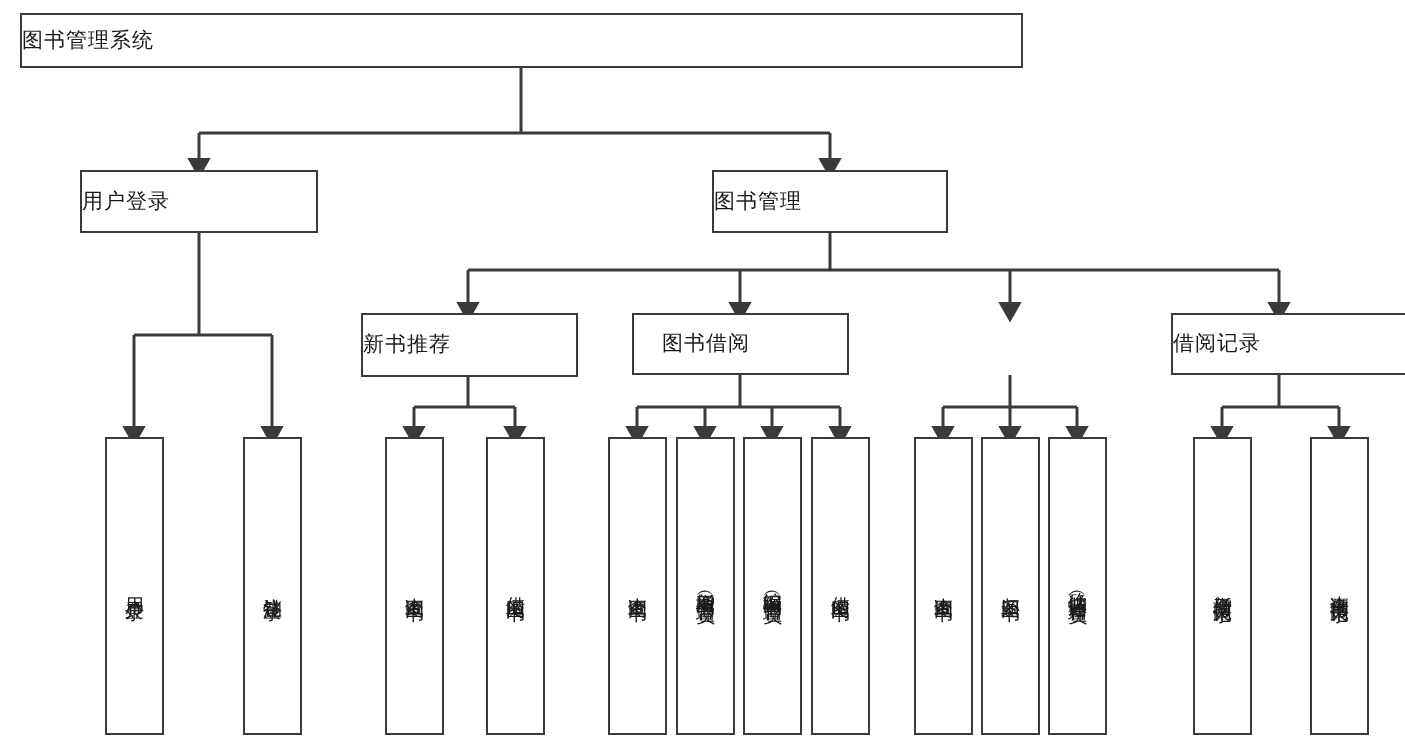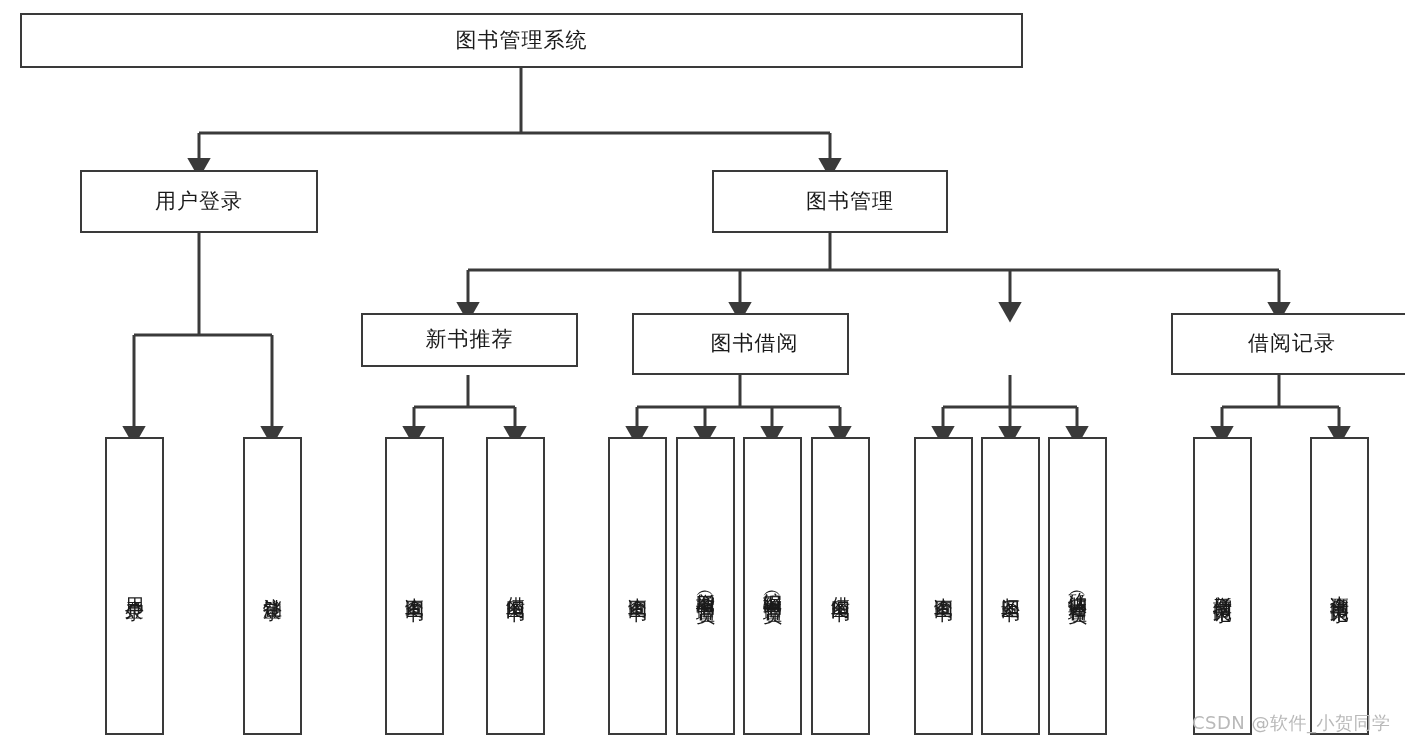--- a/index.html
+++ b/index.html
@@ -26,21 +26,20 @@
     height: 747px;
     pointer-events: none;
   }
   .node {
     position: absolute;
     box-sizing: border-box;
     background: #ffffff;
     border: 2px solid #3a3a3a;
     display: flex;
     align-items: center;
-    justify-content: center;
     color: #1a1a1a;
   }
   .node.h {
     font-size: 21px;
     letter-spacing: 1px;
     line-height: 1.2;
   }
   .node.v {
     writing-mode: vertical-rl;
     text-orientation: upright;
@@ -123,25 +122,25 @@
     </g>
   </svg>
 
   <div class="node h" style="left:20px; top:13px; width:1003px; height:55px;">
     <span>图书管理系统</span>
   </div>
 
   <div class="node h" style="left:80px; top:170px; width:238px; height:63px;">
     <span>用户登录</span>
   </div>
-  <div class="node h" style="left:712px; top:170px; width:236px; height:63px;padding-left:40px;">
+  <div class="node h" style="left:712px; top:170px; width:236px; height:63px;">
     <span>图书管理</span>
   </div>
 
-  <div class="node h" style="left:361px; top:313px; width:217px; height:54px;">
+  <div class="node h" style="left:361px; top:313px; width:217px; height:64px;">
     <span>新书推荐</span>
   </div>
   <div class="node h" style="left:632px; top:313px; width:217px; height:62px;padding-left:28px;">
     <span>图书借阅</span>
   </div>
   <div class="node h" style="left:1171px; top:313px; width:242px; height:62px;">
     <span>借阅记录</span>
   </div>
 
   <div class="node v" style="left:105px; top:437px; width:59px; height:298px;">
@@ -181,15 +180,14 @@
     <span class="vtxt">确认归还（管理员）</span>
   </div>
 
   <div class="node v" style="left:1193px; top:437px; width:59px; height:298px;">
     <span class="vtxt">新增借阅记录</span>
   </div>
   <div class="node v" style="left:1310px; top:437px; width:59px; height:298px;">
     <span class="vtxt">查询借阅记录</span>
   </div>
 
-  <div class="watermark">CSDN @软件_小贺同学</div>
 
 </div>
 
 </body></html>

